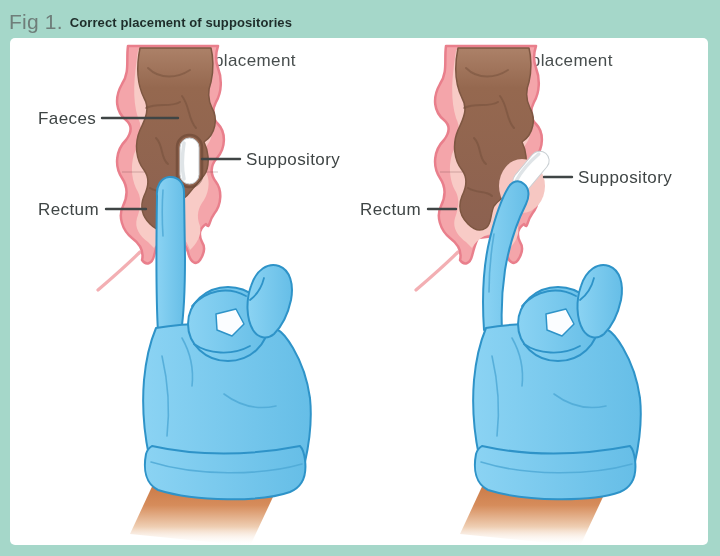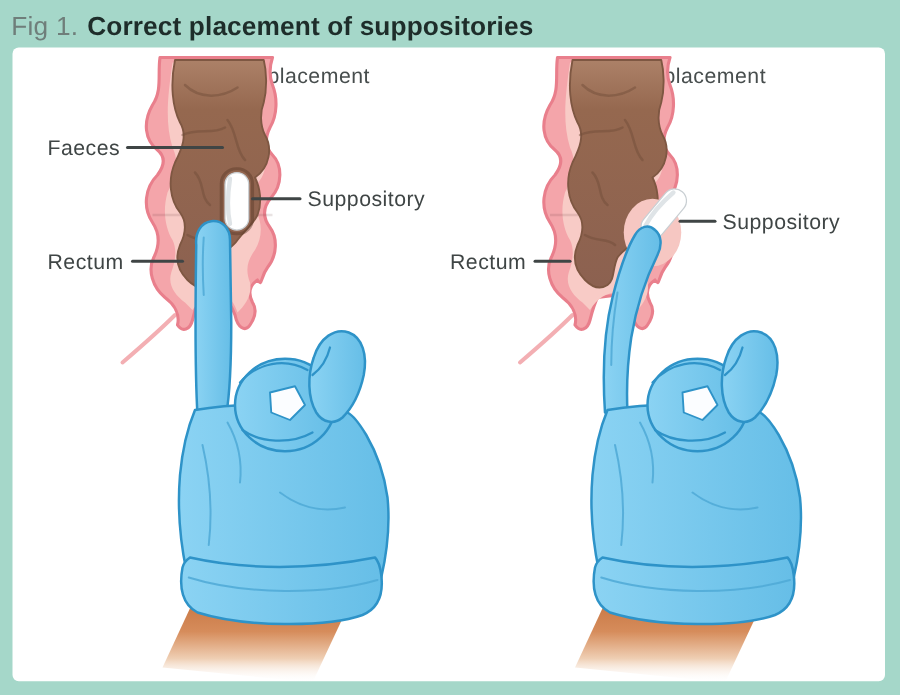--- a/index.html
+++ b/index.html
@@ -1,20 +1,20 @@
 <!DOCTYPE html>
 <html><head>
 <meta charset="utf-8">
 <style>
   html,body{margin:0;padding:0;}
   body{width:720px;height:556px;font-family:"Liberation Sans",sans-serif;}
   .page{position:relative;width:720px;height:556px;background:#A5D7C9;overflow:hidden;}
   .fig-header{position:absolute;top:0;left:0;right:0;height:44px;display:flex;align-items:center;padding-left:9px;}
   .fig-tag{font-size:21px;color:#6F7E7A;font-weight:400;margin-right:7px;letter-spacing:.2px;}
-  .fig-title{font-size:21px;color:#1E2D2A;font-weight:700;letter-spacing:.1px;}
+  .fig-title{font-size:13px;color:#1E2D2A;font-weight:700;letter-spacing:.1px;}
   .panel{position:absolute;left:10px;top:38px;width:698px;height:507px;background:#FFFFFF;border-radius:5px;}
   .subtitle{position:absolute;top:13px;font-size:17px;color:#474D4D;letter-spacing:.4px;text-align:center;}
   .subtitle.left{left:50px;width:315px;}
   .subtitle.right{left:380px;width:300px;}
   .art{position:absolute;left:0;top:0;}
   svg text.lbl{font-family:"Liberation Sans",sans-serif;font-size:17px;fill:#3F4545;letter-spacing:.4px;}
   .leader{stroke:#3F4545;stroke-width:2.4;stroke-linecap:round;}
   .tube-outer{fill:#F4A5AA;stroke:#E97F8C;stroke-width:2.5;stroke-linejoin:round;}
   .tube-inner{fill:#F8CBC6;}
   .anal-fold{fill:none;stroke:#F3AFB3;stroke-width:3.2;stroke-linecap:round;}

